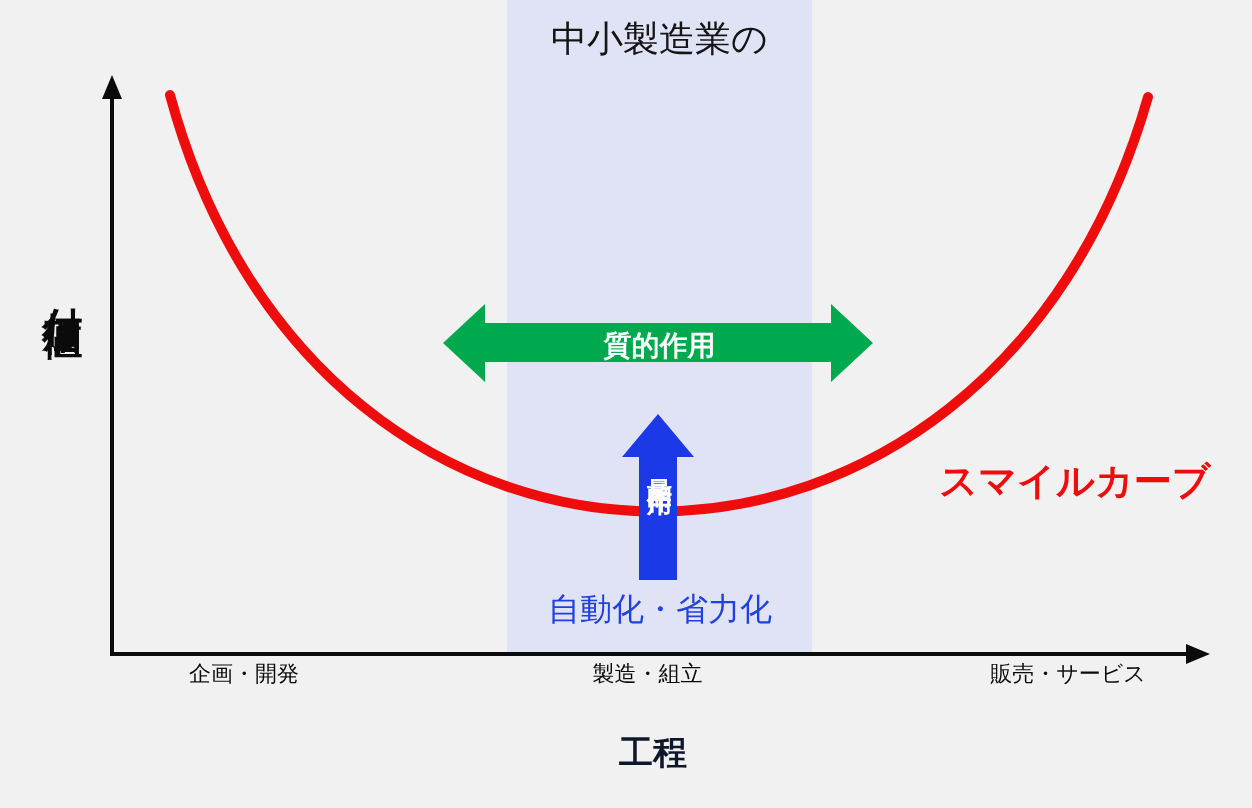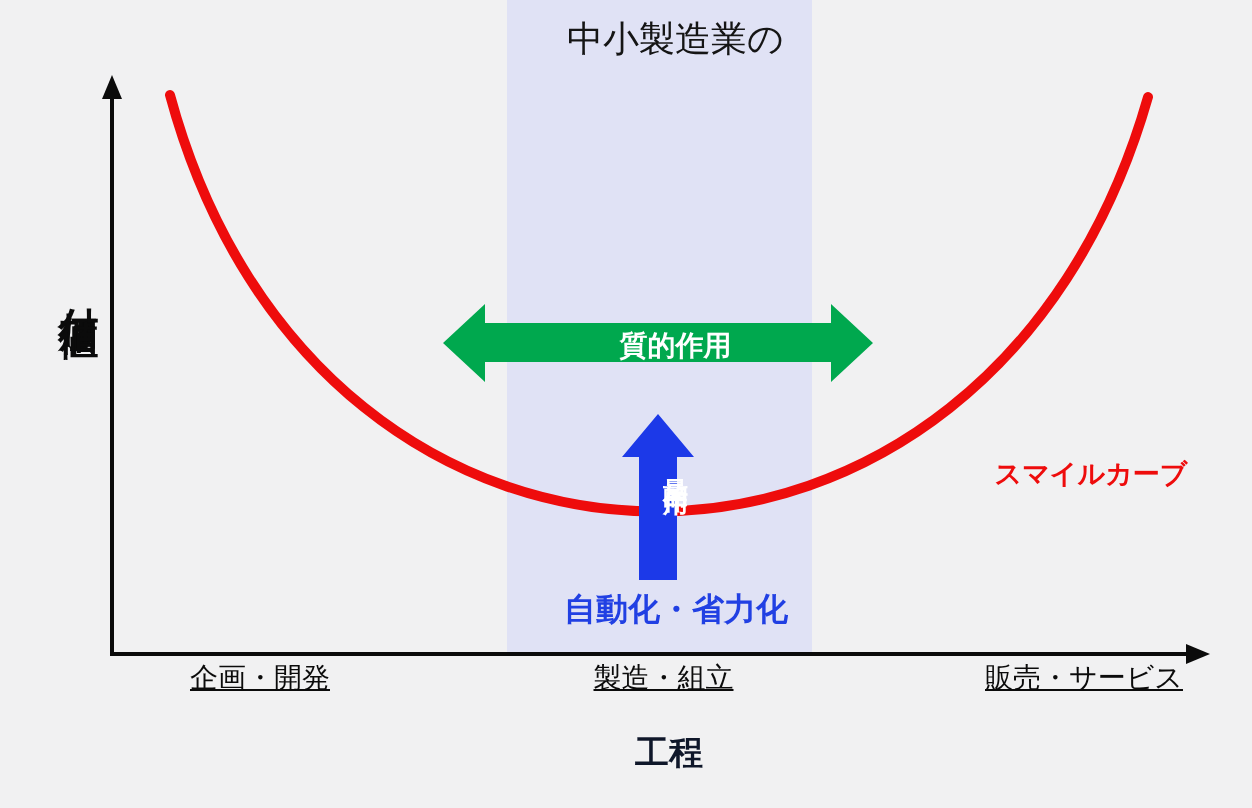--- a/index.html
+++ b/index.html
@@ -12,34 +12,34 @@
     width:1252px;height:808px;
     background:#f1f1f2;
     overflow:hidden;
   }
   .band{
     position:absolute;
     left:507px;top:0;width:305px;height:654px;
     background:#e0e2f5;
   }
   .layer{position:absolute;left:0;top:0;width:1252px;height:808px;}
-  .txt{position:absolute;color:#111;margin-left:16px;}
+  .txt{position:absolute;color:#111;}
   .title{
     left:507px;top:18px;width:305px;
     text-align:center;
     font-size:36px;line-height:41px;
     color:#151515;
   }
   .y-label{
     left:36px;top:276px;height:200px;
     writing-mode:vertical-rl;text-orientation:upright;
     font-size:40px;font-weight:bold;
     letter-spacing:4px;color:#0b0b0b;
   }
-  .x-label{top:659px;font-size:28px;text-align:center;color:#0b0b0b;text-decoration:underline;}
+  .x-label{top:659px;font-size:22px;text-align:center;color:#0b0b0b;}
   .x-label.l1{left:124px;width:240px;}
   .x-label.l2{left:495px;width:305px;}
   .x-label.l3{left:948px;width:240px;}
   .x-title{
     left:553px;top:730px;width:200px;
     text-align:center;font-size:34px;font-weight:bold;color:#0f172a;
   }
   .biz-expand{
     left:507px;top:273px;width:305px;
     text-align:center;font-size:29px;font-weight:bold;
@@ -51,26 +51,26 @@
     color:#ffffff;
   }
   .quant{
     left:644px;top:458px;height:124px;
     writing-mode:vertical-rl;text-orientation:upright;
     font-size:25px;font-weight:bold;letter-spacing:5px;
     color:#ffffff;
   }
   .autom{
     left:455px;top:588px;width:410px;
-    text-align:center;font-size:32px;font-weight:700;
+    text-align:center;font-size:32px;font-weight:400;
     color:#2140e3;
   }
   .smile-label{
     left:935px;top:456px;width:280px;
-    text-align:center;font-size:27px;font-weight:bold;
+    text-align:center;font-size:38px;font-weight:bold;
     color:#ee0c0c;
   }
 </style>
 </head>
 <body>
 
 <div class="stage">
 
   <div class="band"></div>
 

